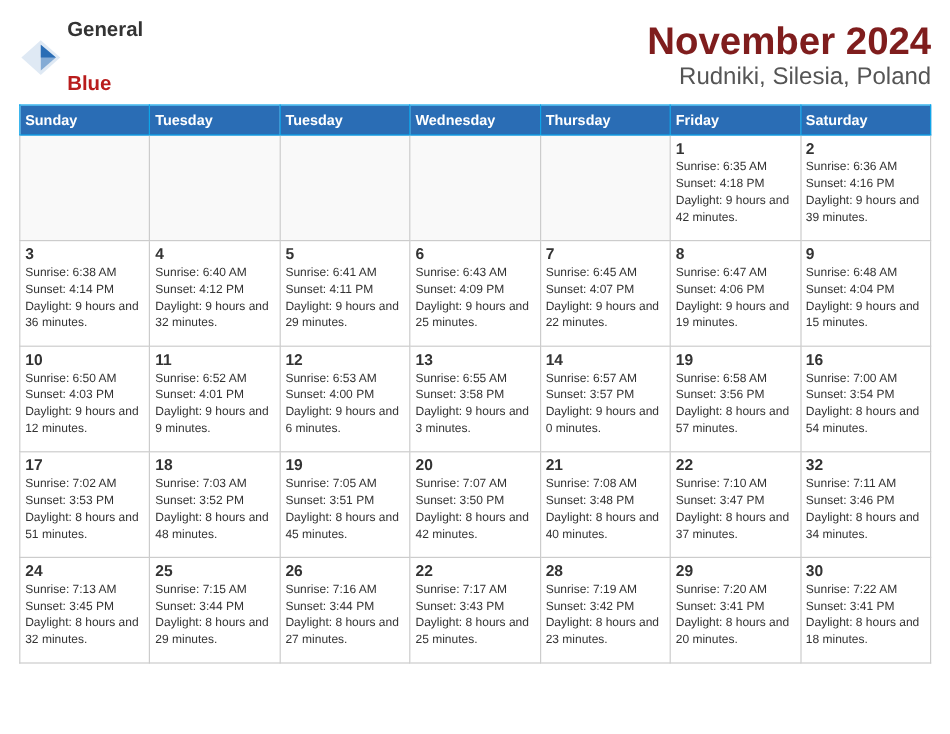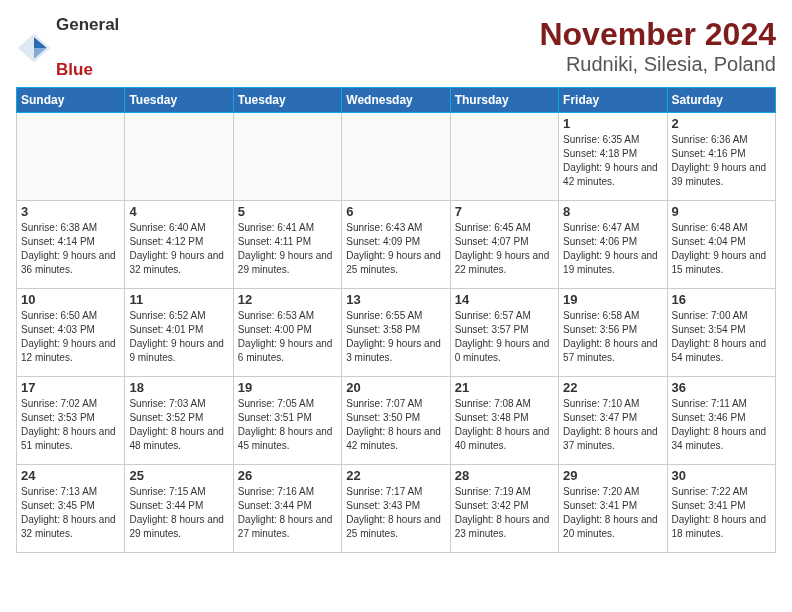--- a/index.html
+++ b/index.html
@@ -217,21 +217,21 @@
         </td>
         <td>
           <span class="day-num">21</span>
           <div class="day-info">Sunrise: 7:08 AM<br>Sunset: 3:48 PM<br>Daylight: 8 hours and 40 minutes.</div>
         </td>
         <td>
           <span class="day-num">22</span>
           <div class="day-info">Sunrise: 7:10 AM<br>Sunset: 3:47 PM<br>Daylight: 8 hours and 37 minutes.</div>
         </td>
         <td>
-          <span class="day-num">36</span>
+          <span class="day-num">32</span>
           <div class="day-info">Sunrise: 7:11 AM<br>Sunset: 3:46 PM<br>Daylight: 8 hours and 34 minutes.</div>
         </td>
       </tr>
       <tr>
         <td>
           <span class="day-num">24</span>
           <div class="day-info">Sunrise: 7:13 AM<br>Sunset: 3:45 PM<br>Daylight: 8 hours and 32 minutes.</div>
         </td>
         <td>
           <span class="day-num">25</span>

